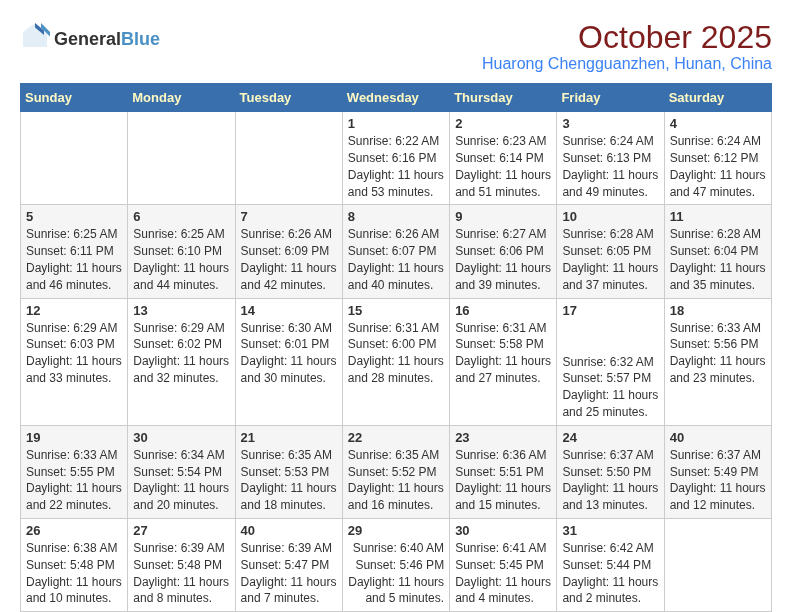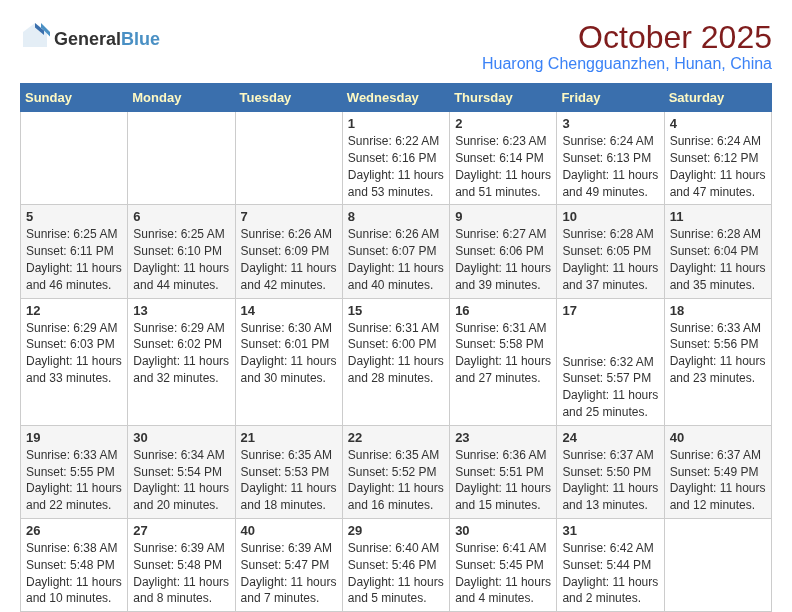--- a/index.html
+++ b/index.html
@@ -328,21 +328,21 @@
         </td>
         <td>
           <span class="day-number">40</span>
           <div class="day-info" style="white-space: pre-line;">Sunrise: 6:39 AM
 Sunset: 5:47 PM
 Daylight: 11 hours
 and 7 minutes.</div>
         </td>
         <td>
           <span class="day-number">29</span>
-          <div class="day-info" style="white-space: pre-line;">Sunrise: 6:40 AM
+          <div class="day-info" style="white-space: pre-line; text-align: right;">Sunrise: 6:40 AM
 Sunset: 5:46 PM
 Daylight: 11 hours
 and 5 minutes.</div>
         </td>
         <td>
           <span class="day-number">30</span>
           <div class="day-info" style="white-space: pre-line;">Sunrise: 6:41 AM
 Sunset: 5:45 PM
 Daylight: 11 hours
 and 4 minutes.</div>

